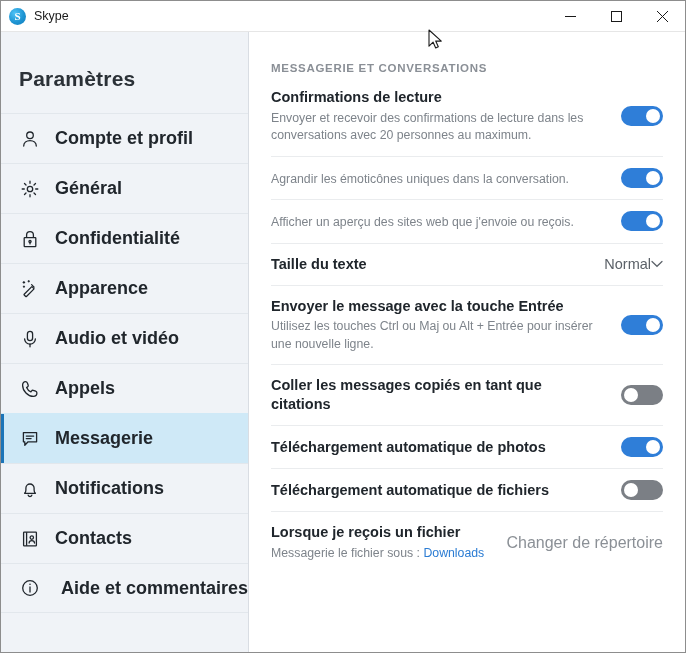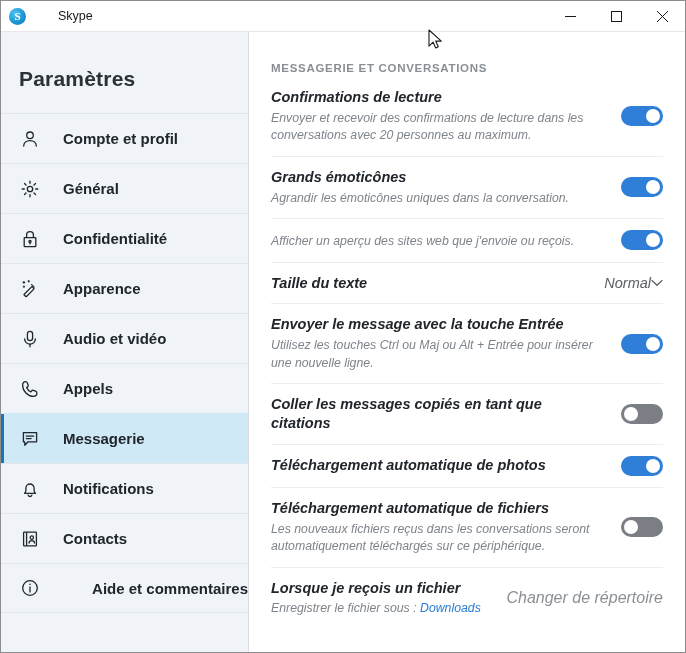--- a/index.html
+++ b/index.html
@@ -26,21 +26,21 @@
   }
   .tb-left { display: flex; align-items: center; padding-left: 8px; gap: 8px; }
   .skype-logo {
     width: 17px; height: 17px; border-radius: 50%;
     background: radial-gradient(circle at 35% 32%, #4fc3f7 0%, #1e94d2 55%, #0f7cbb 100%);
     display: flex; align-items: center; justify-content: center;
     color: #fff; font-size: 11px; font-weight: bold;
     font-family: "Liberation Serif", serif;
     line-height: 1;
   }
-  .tb-title { font-size: 12.5px; color: #1a1a1a; margin-left: 24px; }
+  .tb-title { font-size: 12.5px; color: #1a1a1a; }
   .tb-spacer { flex: 1; }
   .win-btns { display: flex; height: 31px; }
   .win-btn {
     width: 46px; height: 31px;
     display: flex; align-items: center; justify-content: center;
     color: #333;
   }
   .win-btn svg { display: block; }
 
   
@@ -76,39 +76,38 @@
   }
   .nav-item.active::before {
     content: ""; position: absolute; left: 0; top: 0; bottom: 0;
     width: 3px; background: #1b74b8;
   }
   .nav-icon {
     width: 22px; height: 22px; flex: 0 0 22px;
     display: flex; align-items: center; justify-content: center;
     color: #20262c;
   }
-  .nav-label { font-size: 15px; font-weight: bold; color: #20262c; margin-left: 8px; }
+  .nav-label { font-size: 18px; font-weight: bold; color: #20262c; }
 
   
   .content {
     flex: 1; background: #ffffff;
     padding: 0 22px 0 22px;
     overflow: hidden;
   }
   .section-head {
     font-size: 11.5px; letter-spacing: 0.7px;
     color: #8a8f96; font-weight: bold;
     padding: 30px 0 12px 0;
   }
   .row {
-    display: flex; align-items: center;
+    display: flex; align-items: flex-end;
     border-top: 1px solid #eaecee;
     padding: 11px 0 11px 0;
     min-height: 40px;
-    font-style: italic;
   }
   .row.first { border-top: none; padding-top: 2px; }
   .row-texts { flex: 1; padding-right: 14px; }
   .row-title {
     font-size: 14.5px; font-weight: bold; color: #20262c;
     line-height: 1.3;
   }
   .row-desc {
     font-size: 12.3px; color: #7e848b; line-height: 1.42;
     margin-top: 3px;
@@ -306,21 +305,20 @@
         </div>
         <div class="row-ctrl">
           <span class="toggle on">
             <span class="knob"></span>
           </span>
         </div>
       </div>
 
       <div class="row">
         <div class="row-texts">
-          <div class="row-title">Grands émoticônes</div>
           <div class="row-desc">Agrandir les émoticônes uniques dans la conversation.</div>
         </div>
         <div class="row-ctrl">
           <span class="toggle on">
             <span class="knob"></span>
           </span>
         </div>
       </div>
 
       <div class="row">
@@ -378,34 +376,33 @@
         <div class="row-ctrl">
           <span class="toggle on">
             <span class="knob"></span>
           </span>
         </div>
       </div>
 
       <div class="row">
         <div class="row-texts">
           <div class="row-title">Téléchargement automatique de fichiers</div>
-          <div class="row-desc">Les nouveaux fichiers reçus dans les conversations seront automatiquement téléchargés sur ce périphérique.</div>
         </div>
         <div class="row-ctrl">
           <span class="toggle off">
             <span class="knob"></span>
           </span>
         </div>
       </div>
 
       <div class="row">
         <div class="row-texts">
           <div class="row-title">Lorsque je reçois un fichier</div>
           <div class="row-desc">
-            <span>Enregistrer le fichier sous :</span>
+            <span>Messagerie le fichier sous :</span>
             <span class="link">Downloads</span>
           </div>
         </div>
         <div class="row-ctrl align-mid">
           <span class="ghost-btn">Changer de répertoire</span>
         </div>
       </div>
 
     </div>
   </div>

